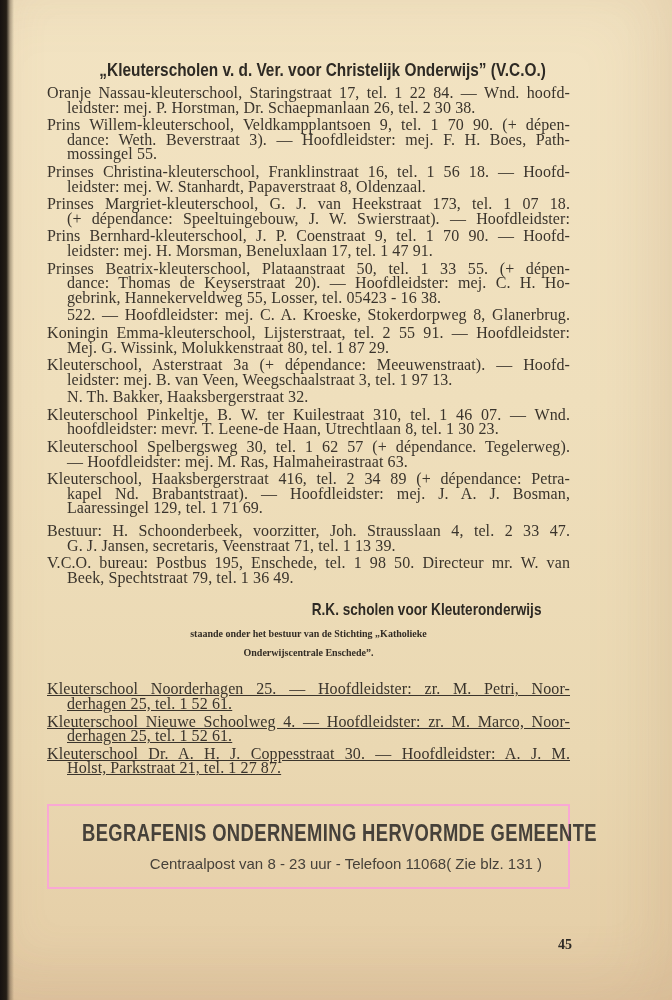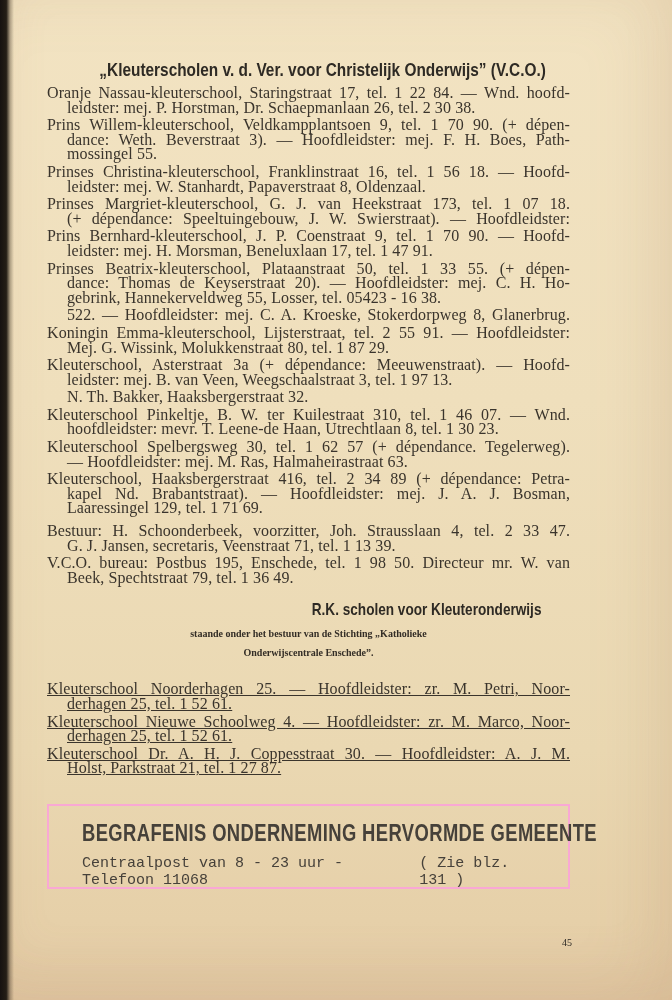--- a/index.html
+++ b/index.html
@@ -46,27 +46,27 @@
   }
   .ad-title {
     font-family: "Liberation Sans", sans-serif;
     font-weight: bold; font-size: 23px; line-height: 23px;
     white-space: nowrap;
     transform: scaleX(0.80); transform-origin: left;
     letter-spacing: 0.5px;
   }
   .ad-row {
     margin-top: 10px;
-    display: flex; justify-content: flex-start; align-items: baseline;
-    font-family: Liberation Mono, monospace;
+    display: flex; justify-content: flex-end; align-items: baseline;
+    font-family: Liberation Sans, sans-serif;
     font-size: 15px;
   }
   .page-number {
     position: absolute; top: 937px; right: 100px;
-    font-weight: normal; font-size: 10px; color: #2f2b26;
+    font-weight: bold; font-size: 14px; color: #2f2b26;
   }
 </style>
 </head>
 <body>
 
 <div class="binding"></div>
 
 <div class="page">
 
   <h1 class="h-main"><span class="condense">„Kleuterscholen v. d. Ver. voor Christelijk Onderwijs” (V.C.O.)</span></h1>

